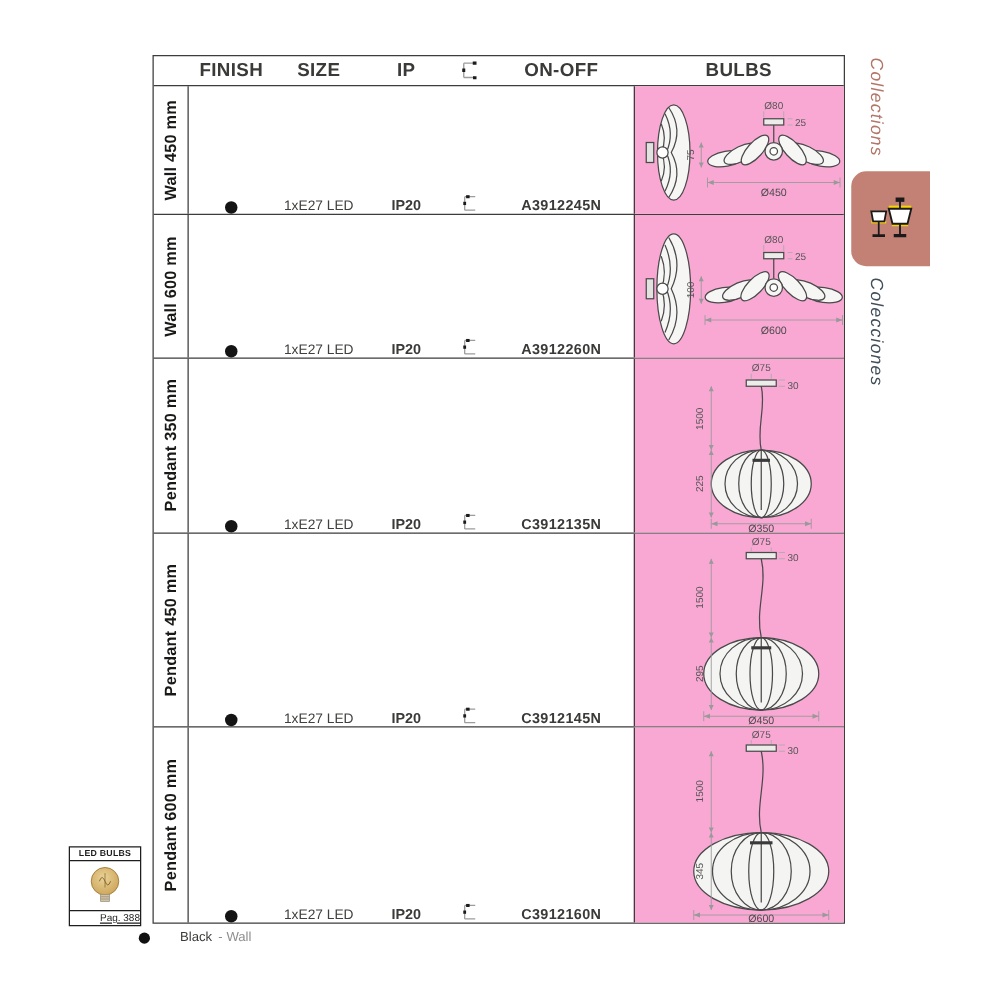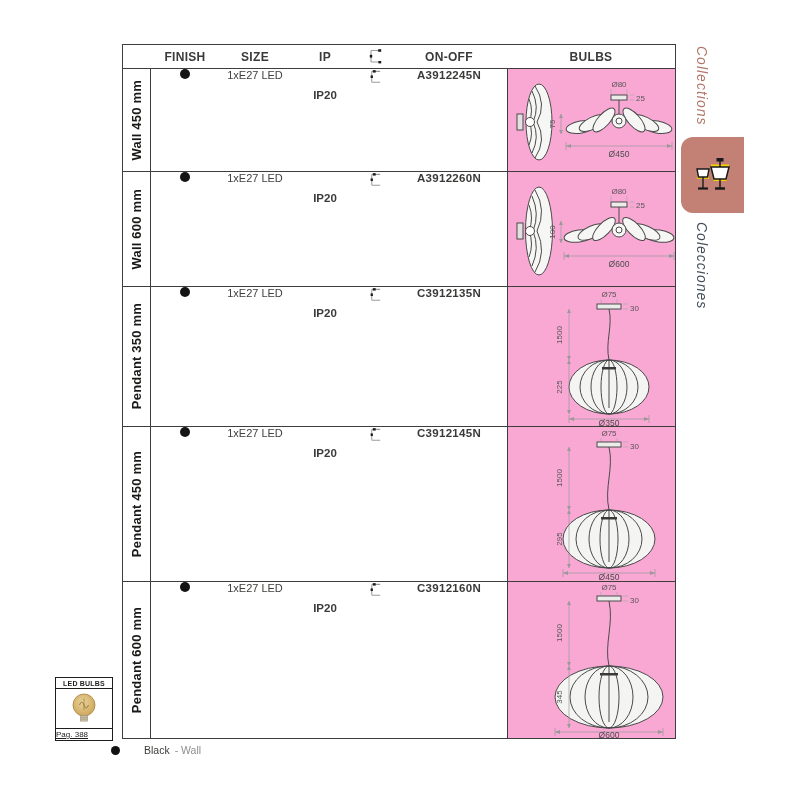--- a/index.html
+++ b/index.html
@@ -8,41 +8,41 @@
     font-family:"Liberation Sans",sans-serif;color:#3c3c3b;overflow:hidden;
   }
   
   .catalog-table{
     position:absolute;left:122px;top:44px;width:554px;
     border:1px solid #3d3d3c;box-sizing:border-box;background:#fff;
   }
   .thead{
     display:flex;align-items:center;height:24px;
     border-bottom:1px solid #3d3d3c;box-sizing:border-box;
-    font-weight:bold;font-size:12px;color:#3a3a39;letter-spacing:.3px;
+    font-weight:bold;font-size:15px;color:#3a3a39;letter-spacing:.3px;
   }
   .hc{display:flex;align-items:center;justify-content:center;box-sizing:border-box;}
   .w-label{width:28px;}
   .w-finish{width:68px;}
   .w-lamp{width:72px;}
   .w-ip{width:68px;}
   .w-icon{width:32px;}
   .w-code{flex:1;}
   .w-size{width:168px;}
   .trow{display:flex;box-sizing:border-box;}
   .trow + .trow{border-top:1px solid #3d3d3c;}
   .label-col{
     width:28px;border-right:1px solid #3d3d3c;box-sizing:border-box;
     display:flex;align-items:center;justify-content:center;
   }
   .label-col span{
     writing-mode:vertical-rl;transform:rotate(180deg);
     font-weight:bold;font-size:13px;color:#191917;white-space:nowrap;letter-spacing:.2px;
   }
-  .content{flex:1;display:flex;align-items:flex-start;}
+  .content{flex:1;display:flex;align-items:flex-end;}
   .cc{display:flex;align-items:center;justify-content:center;box-sizing:border-box;}
   .dot{width:10px;height:10px;border-radius:50%;background:#141414;}
   .lamp-txt{font-size:11px;color:#40403f;}
   .ip-txt{font-size:11.5px;font-weight:600;color:#3a3a39;margin-top:20px;}
   .code-txt{font-size:11.5px;font-weight:bold;color:#3a3a39;letter-spacing:.3px;}
   .size-col{
     width:168px;border-left:1px solid #3d3d3c;box-sizing:border-box;
     display:flex;align-items:center;justify-content:center;background:#f9a8d4;
   }
   .h-r1{height:102px;} .h-r2{height:115px;} .h-r3{height:140px;}
@@ -68,21 +68,21 @@
     position:absolute;left:55px;top:677px;width:58px;height:64px;
     border:1px solid #1e1e1e;box-sizing:border-box;background:#fff;
     display:flex;flex-direction:column;
   }
   .led-title{
     font-size:7px;font-weight:bold;text-align:center;color:#1e1e1e;
     border-bottom:1px solid #1e1e1e;padding:2px 0 1px 0;letter-spacing:.2px;
   }
   .led-mid{flex:1;display:flex;align-items:center;justify-content:center;}
   .led-page{
-    font-size:8px;text-align:left;color:#1e1e1e;
+    font-size:8px;text-align:right;color:#1e1e1e;
     border-top:1px solid #1e1e1e;text-decoration:underline;padding:1px 0;
   }
   
   .legend{
     position:absolute;left:111px;top:744px;display:flex;align-items:center;gap:5px;
     font-size:10.5px;
   }
   .legend .ldot{width:9px;height:9px;border-radius:50%;background:#111;}
   .legend .len{color:#3b3b3a;margin-left:19px;}
   .legend .les{color:#8e8e8e;}

